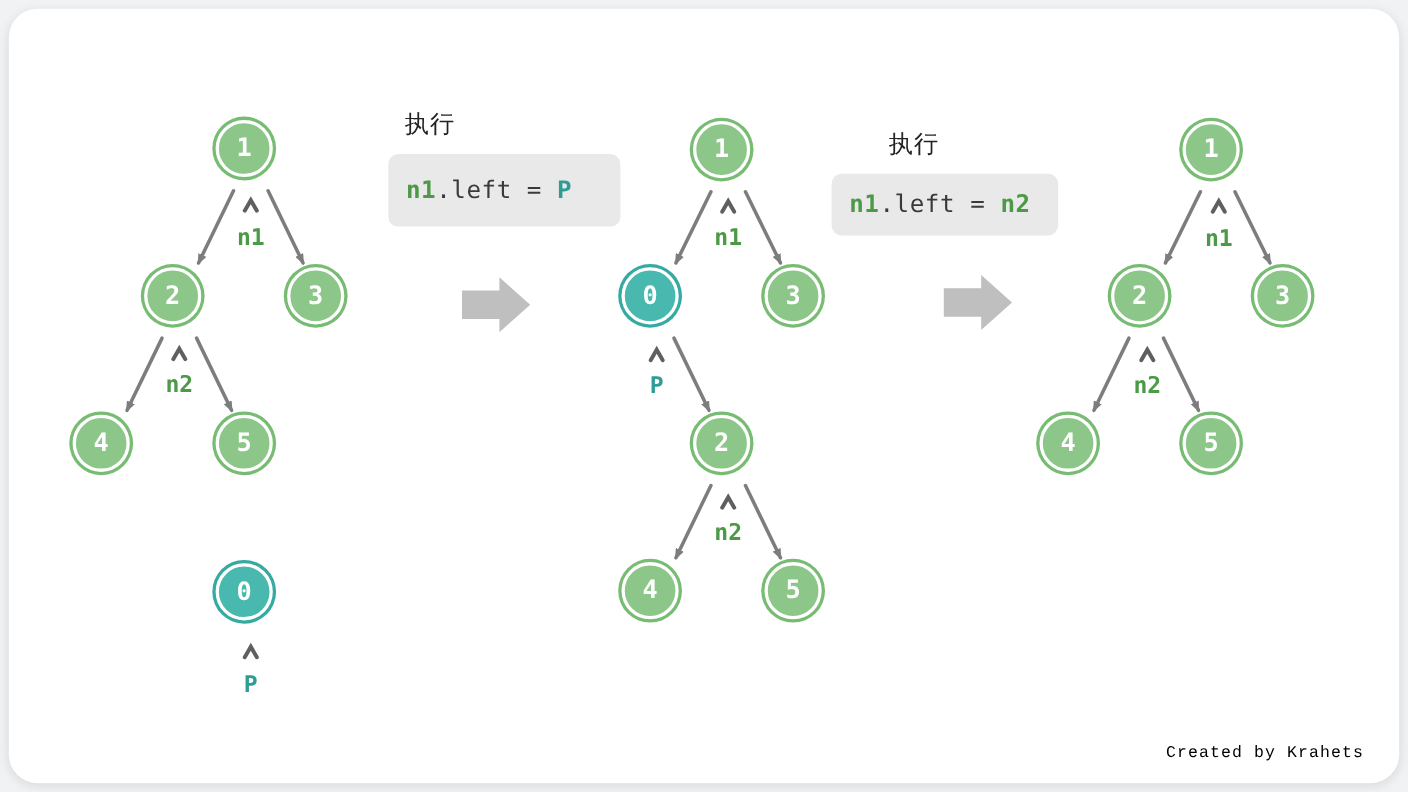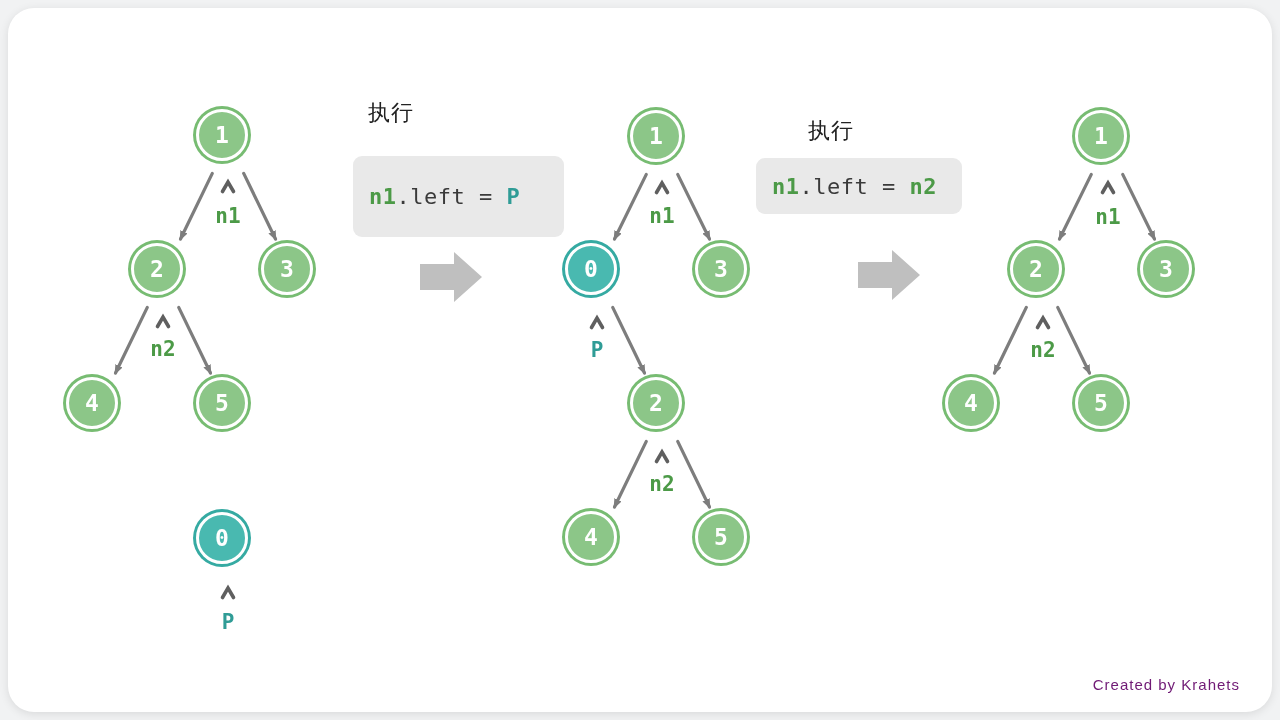--- a/index.html
+++ b/index.html
@@ -38,21 +38,21 @@
     font-family:"DejaVu Sans Mono", monospace; font-size:22px; letter-spacing:0.5px;
     display:flex; flex-direction:column; justify-content:center;
   }
   .code-line { line-height:35px; padding:0 16px; white-space:pre; }
   .tok-plain { color:#3a3a3a; }
   .tok-green { color:#4c9a47; font-weight:bold; }
   .tok-teal  { color:#2f9c96; font-weight:bold; }
 
   .watermark {
     position:absolute; right:40px; top:676px;
-    font-family:Liberation Sans, sans-serif; font-size:15px; color:#701a75;
+    font-family:Liberation Mono, monospace; font-size:15px; color:#000000;
     letter-spacing:1px;
   }
 </style>
 </head>
 <body>
 
 <div class="canvas">
   <div class="card"></div>
 
   <svg class="overlay" viewBox="0 0 1280 720">
@@ -115,21 +115,21 @@
       <span>5</span>
     </div>
   <div class="node teal" style="left:196px;top:512px">
       <span>0</span>
     </div>
   <div class="ptr green" style="left:228px;top:204px">n1</div>
   <div class="ptr green" style="left:163px;top:337px">n2</div>
   <div class="ptr teal" style="left:228px;top:610px">P</div>
 
   <div class="op-title" style="left:368px;top:98px">执行</div>
-  <div class="code-box" style="left:353px;top:156px;width:211px;height:81px">
+  <div class="code-box" style="left:353px;top:140px;width:211px;height:66px">
     <div class="code-line"><span class="tok-green">n1</span><span class="tok-plain">.left = </span><span class="tok-teal">P</span></div>
   </div>
 
   <div class="node green" style="left:630px;top:110px">
       <span>1</span>
     </div>
   <div class="node teal" style="left:565px;top:243px">
       <span>0</span>
     </div>
   <div class="node green" style="left:695px;top:243px">

